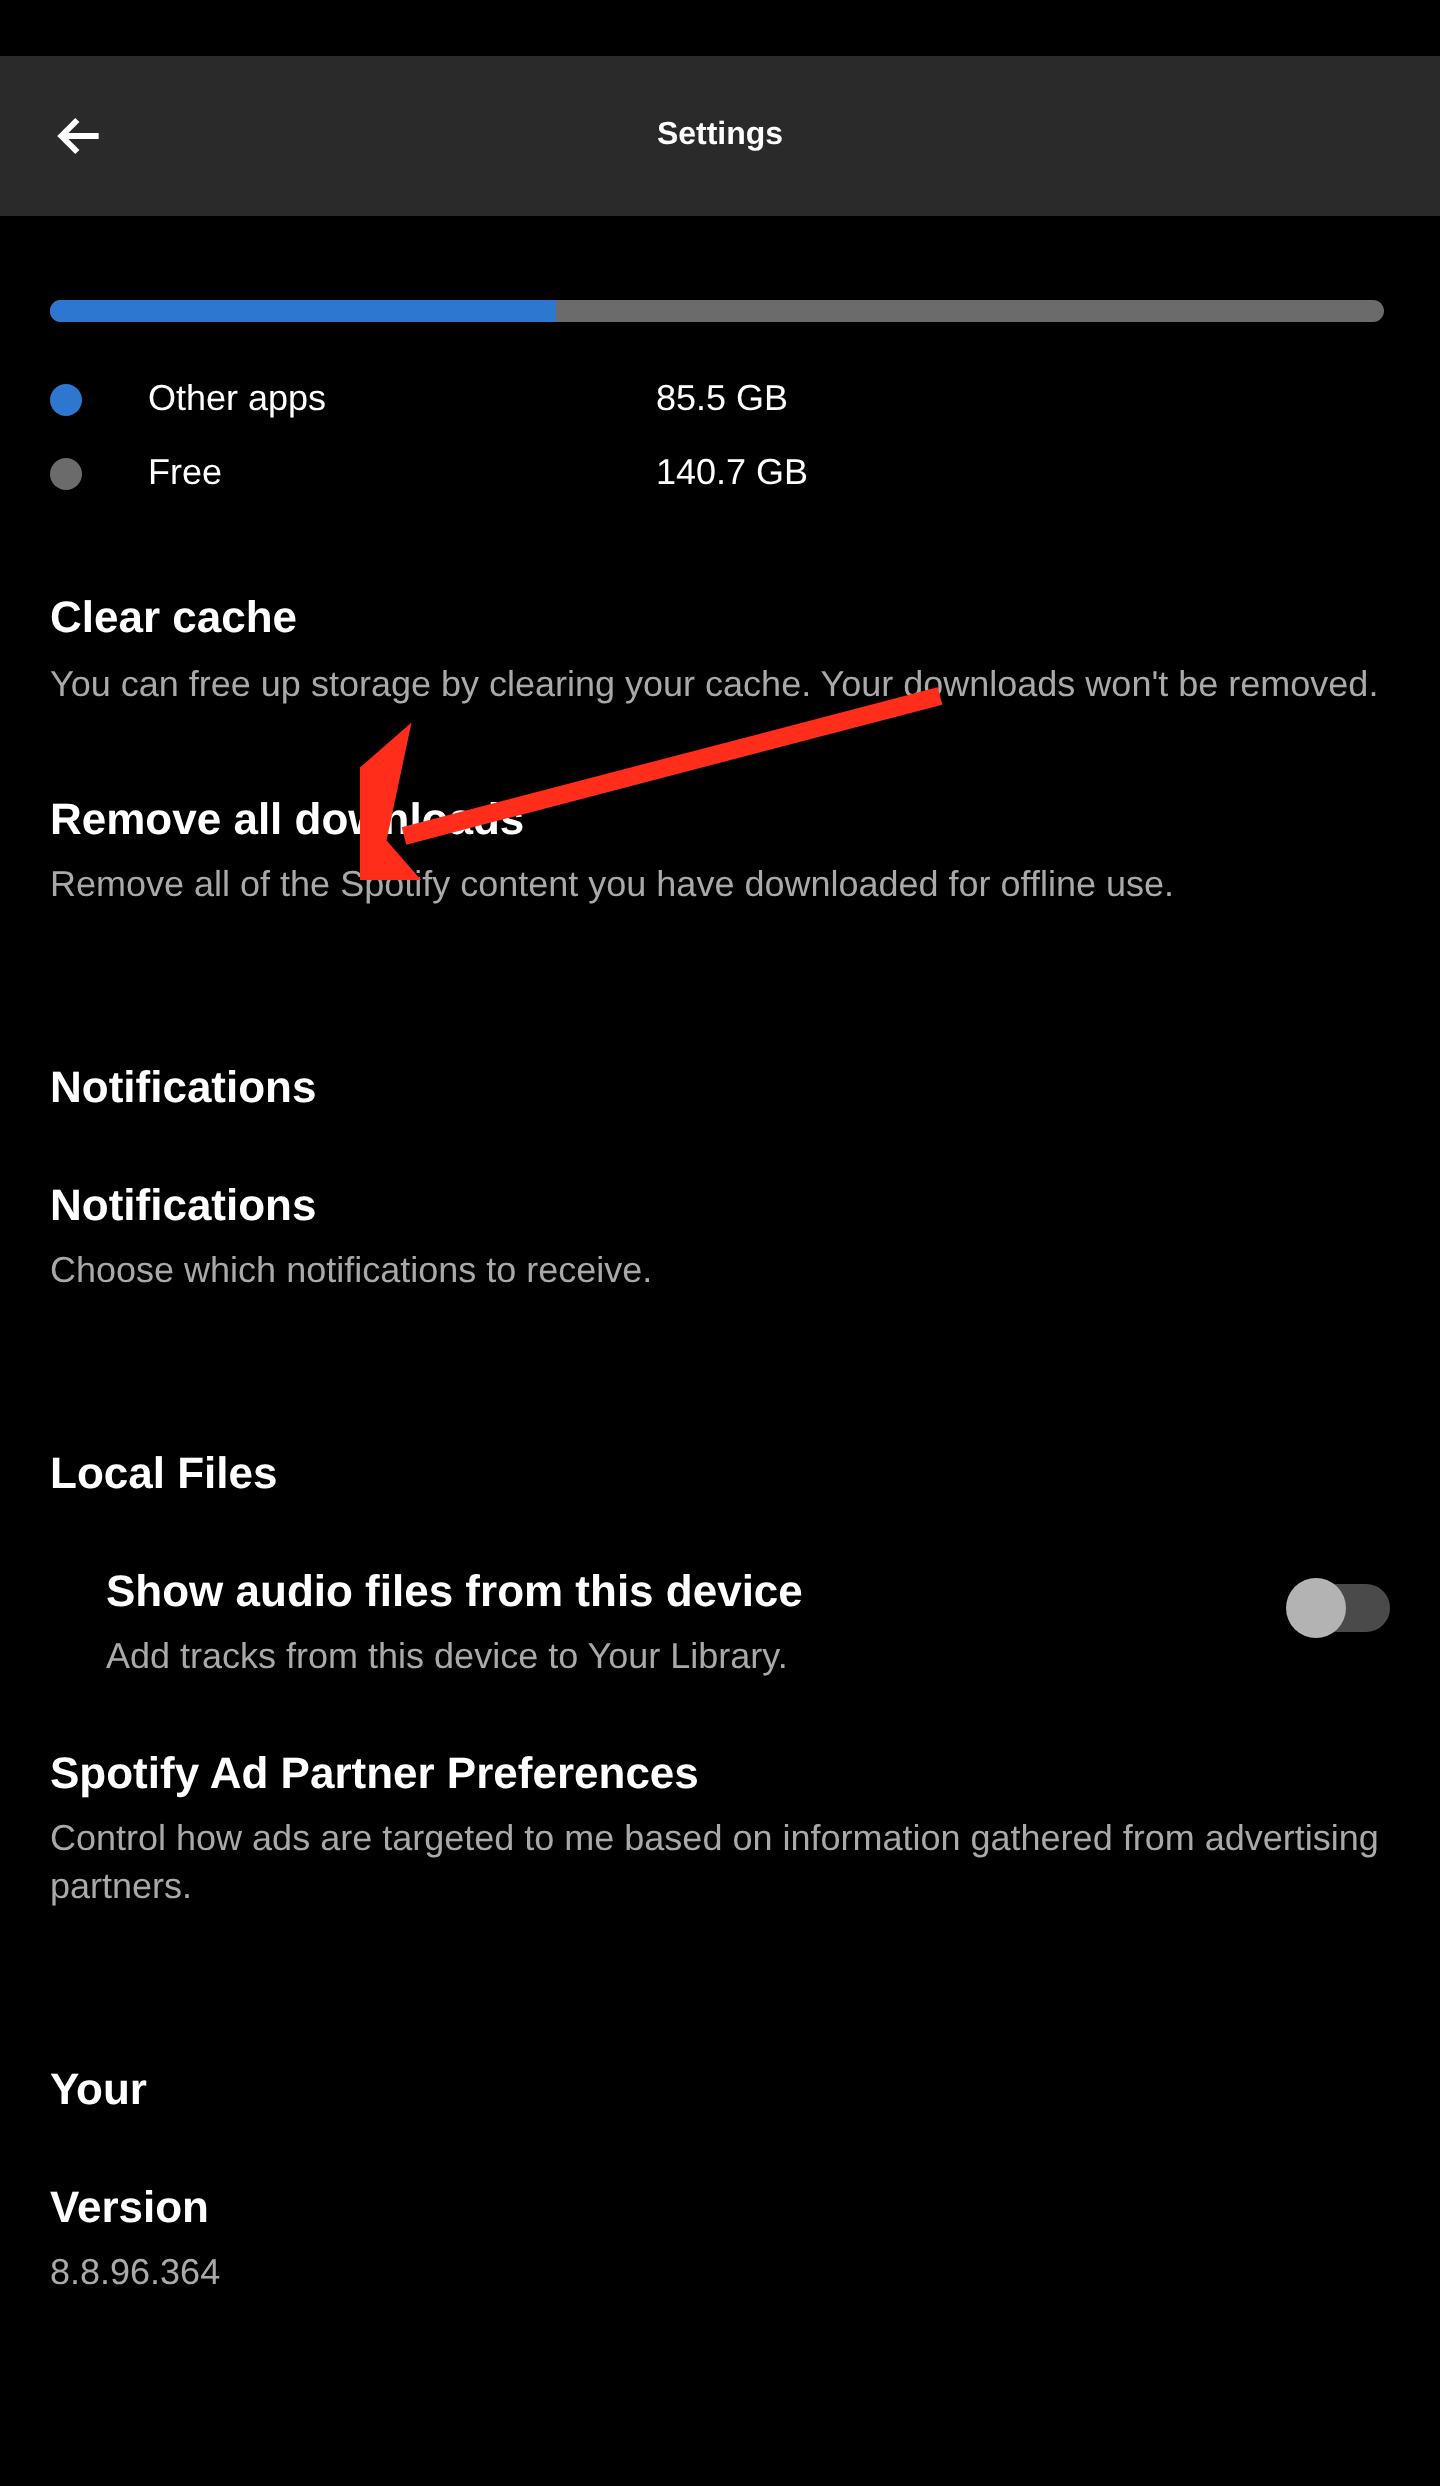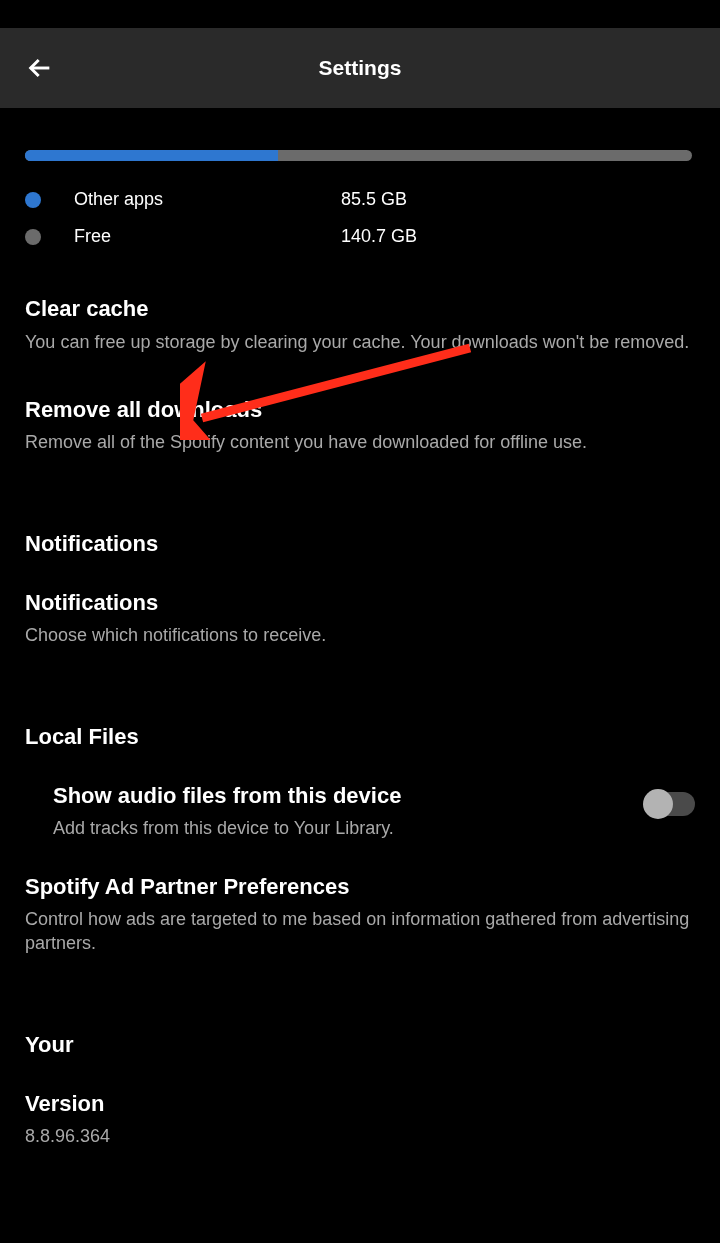--- a/index.html
+++ b/index.html
@@ -35,21 +35,21 @@
       width: 36px;
       height: 36px;
       display: flex;
       align-items: center;
       justify-content: center;
       cursor: pointer;
     }
     .header-title {
       flex: 1;
       text-align: center;
-      font-size: 21px;
+      font-size: 16px;
       font-weight: 700;
     }
     .content {
       padding: 0 25px;
     }
     .progress-bar {
       margin-top: 42px;
       height: 11px;
       background: #6b6b6b;
       border-radius: 6px;
@@ -81,21 +81,20 @@
     .dot-blue { background: #2e77d0; }
     .dot-gray { background: #6b6b6b; }
     .legend-label {
       width: 235px;
       font-size: 18px;
       color: #fff;
     }
     .legend-value {
       font-size: 18px;
       color: #fff;
-      margin-left: 13px;
     }
     .item {
       margin-top: 42px;
     }
     .item-title {
       font-size: 22px;
       font-weight: 600;
       color: #fff;
       line-height: 1.3;
     }

